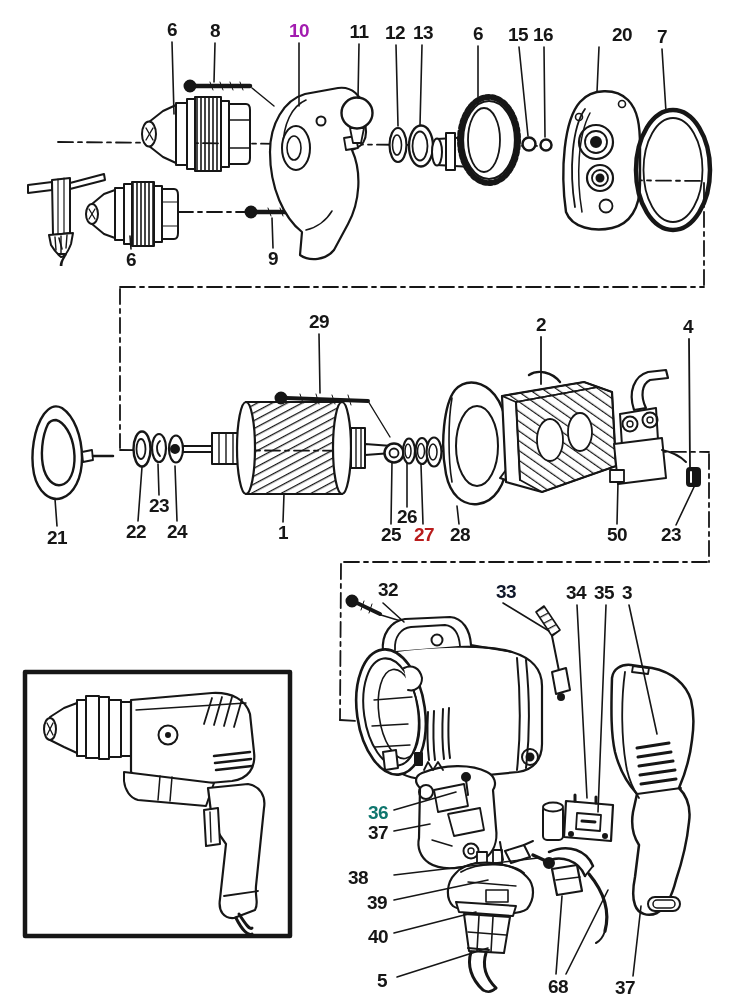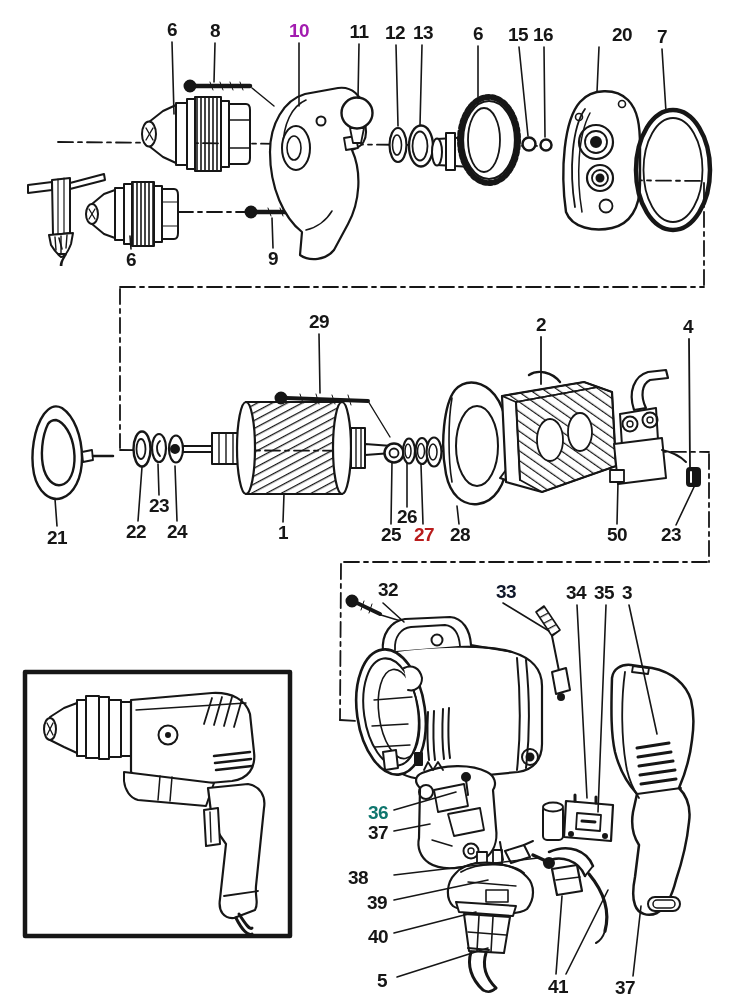--- a/index.html
+++ b/index.html
@@ -526,17 +526,17 @@
       <div class="part-label" style="left: 494px; top: 592px; color: #0f172a; margin-left: 12px;">33</div>
       <div class="part-label" style="left: 576px; top: 593px; color: rgb(22, 22, 22);">34</div>
       <div class="part-label" style="left: 604px; top: 593px; color: rgb(22, 22, 22);">35</div>
       <div class="part-label" style="left: 627px; top: 593px; color: rgb(22, 22, 22);">3</div>
       <div class="part-label" style="left: 378px; top: 813px; color: #0f766e;">36</div>
       <div class="part-label" style="left: 378px; top: 833px; color: rgb(22, 22, 22);">37</div>
       <div class="part-label" style="left: 358px; top: 878px; color: rgb(22, 22, 22);">38</div>
       <div class="part-label" style="left: 377px; top: 903px; color: rgb(22, 22, 22);">39</div>
       <div class="part-label" style="left: 378px; top: 937px; color: rgb(22, 22, 22);">40</div>
       <div class="part-label" style="left: 382px; top: 981px; color: rgb(22, 22, 22);">5</div>
-      <div class="part-label" style="left: 558px; top: 987px; color: rgb(22, 22, 22);">41</div>
+      <div class="part-label" style="left: 558px; top: 987px; color: rgb(22, 22, 22);">68</div>
       <div class="part-label" style="left: 625px; top: 988px; color: rgb(22, 22, 22);">37</div>
     </div>
 
 </div>
 
 </body></html>

